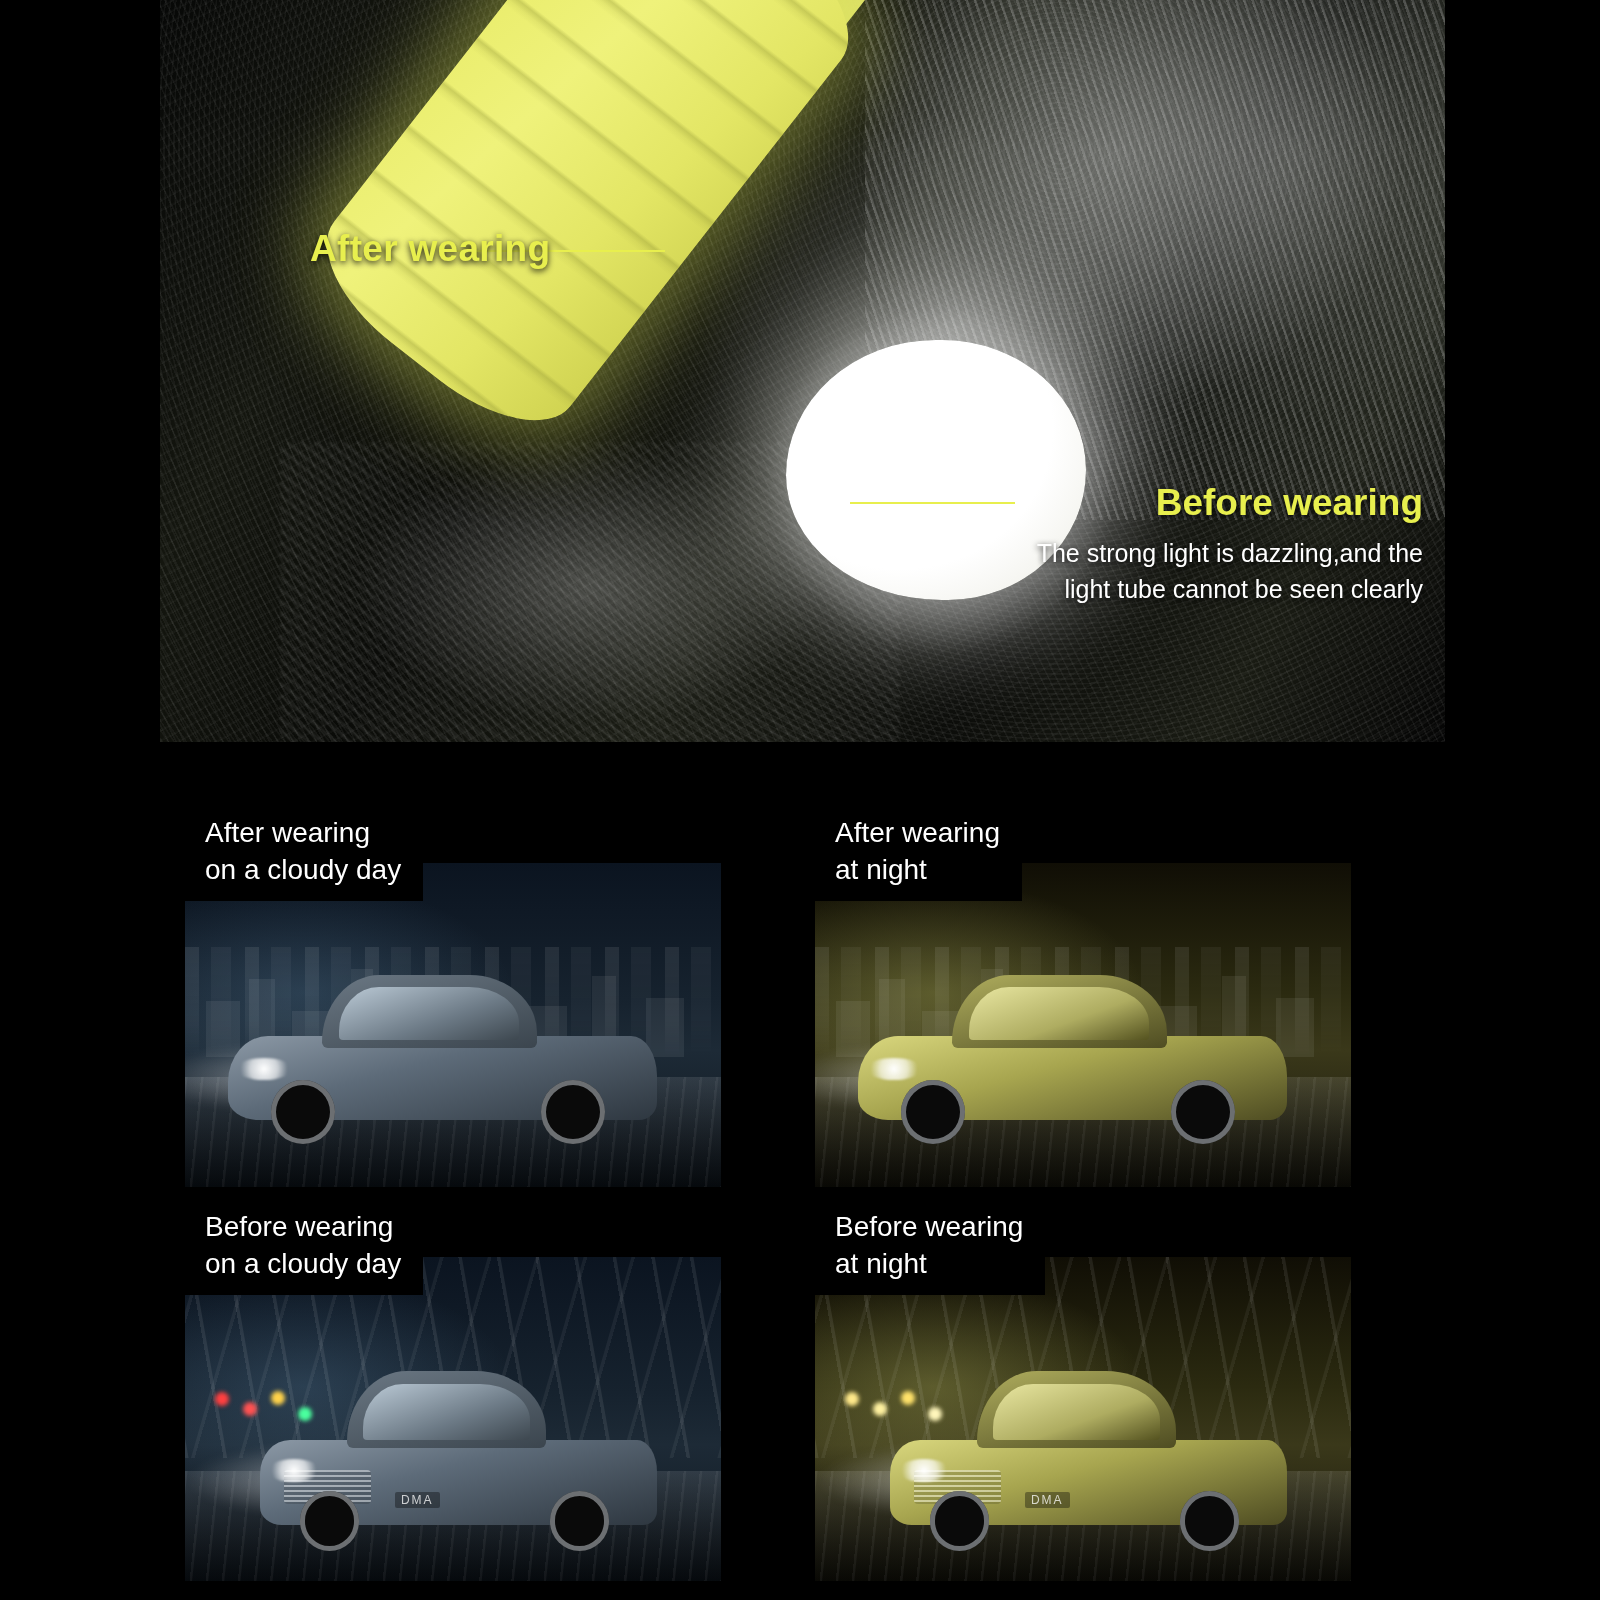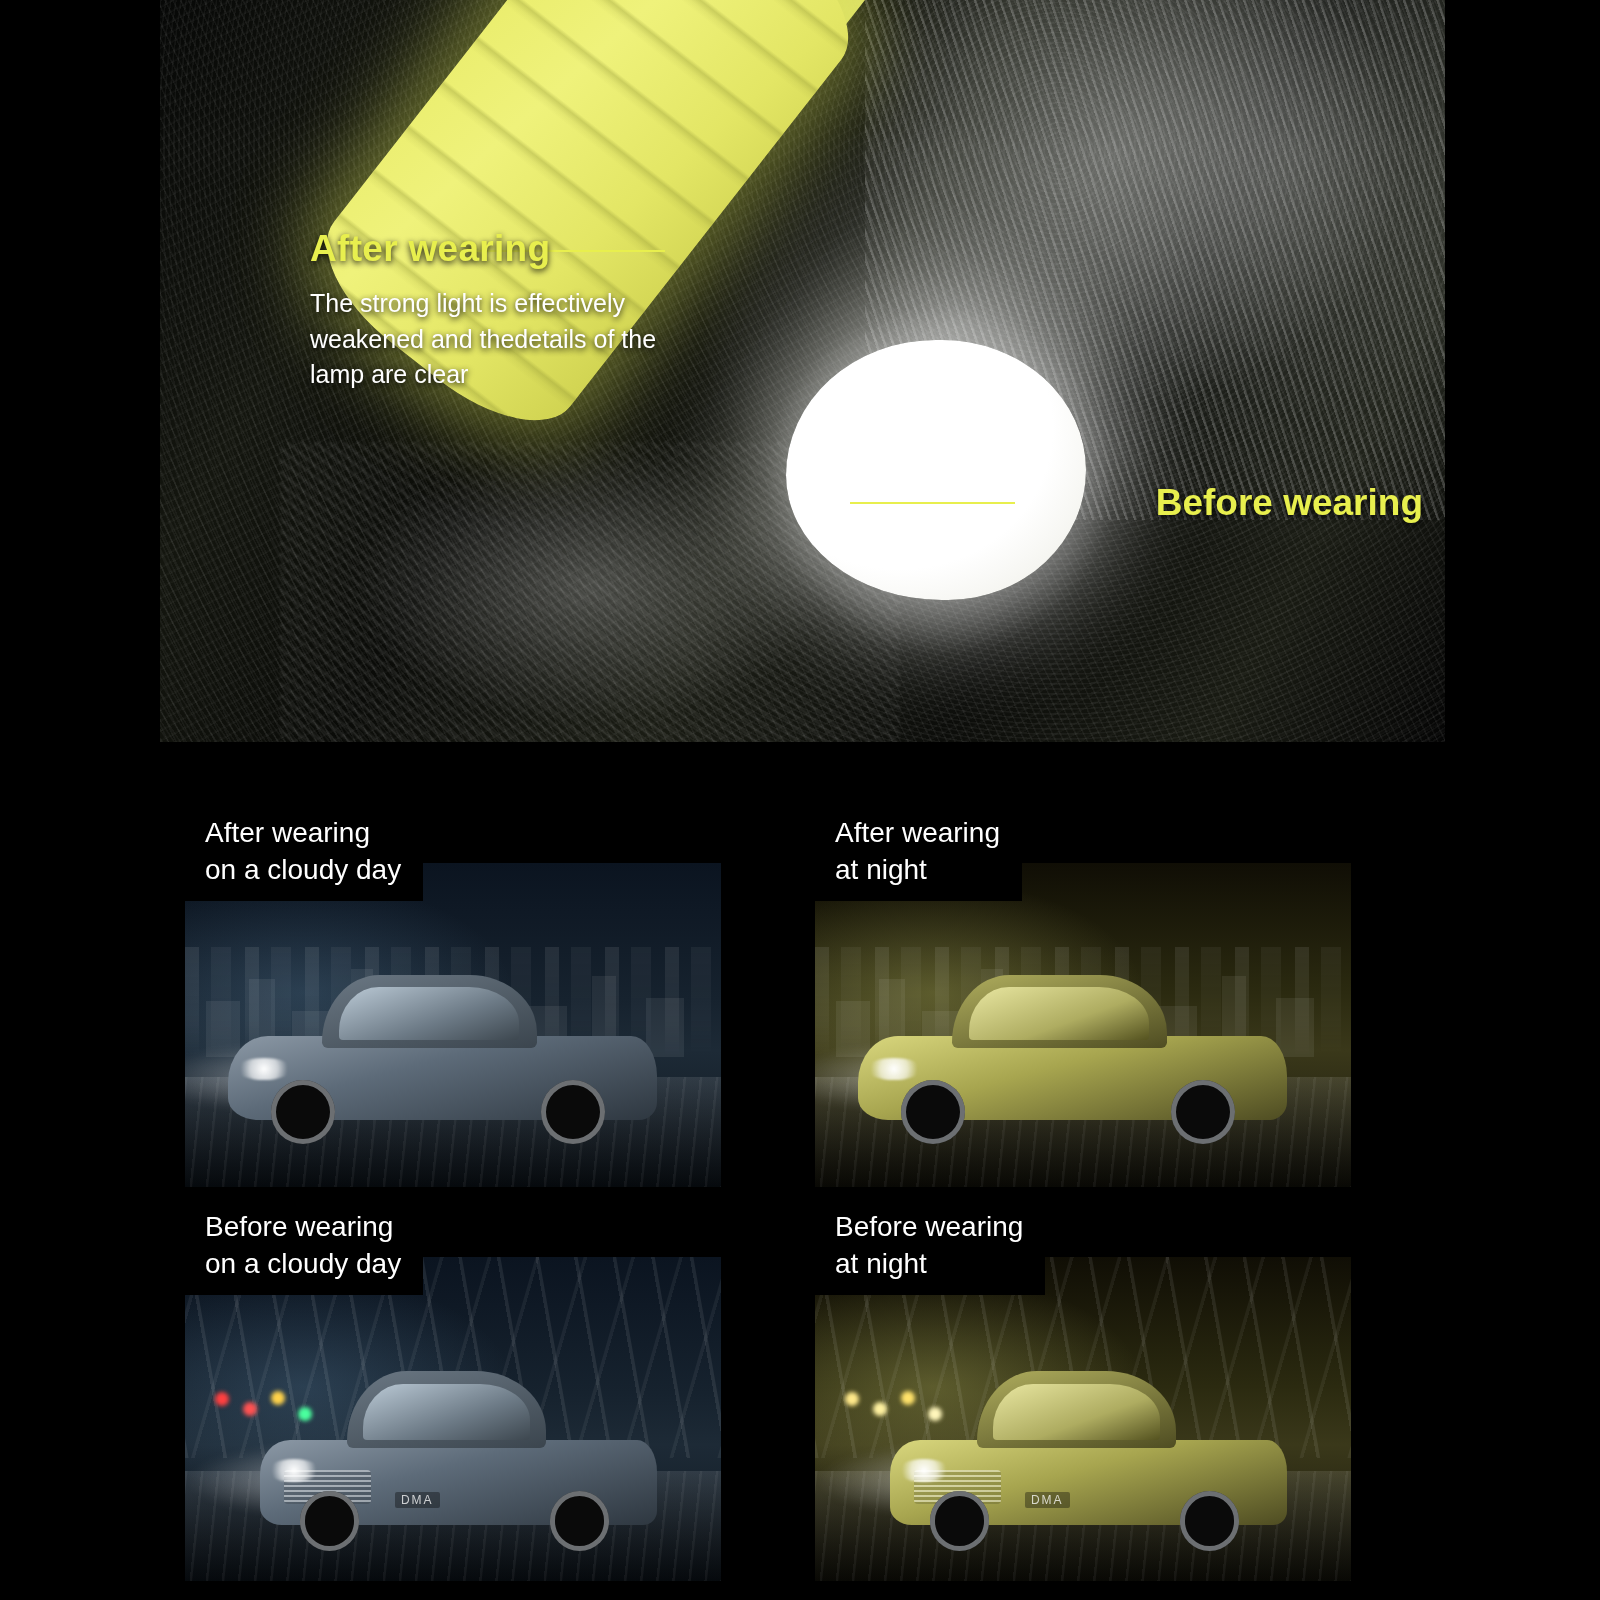--- a/index.html
+++ b/index.html
@@ -416,26 +416,26 @@
   <div class="lamp-wrap">
     <div class="lamp-neck"></div>
     <div class="lamp-tube"></div>
     <div class="lamp-bulb-glow"></div>
     <div class="lamp-bulb"></div>
   </div>
 
   <div class="leader-left"></div>
   <div class="hero-label-left">
     <div class="hero-title">After wearing</div>
-    <div class="hero-desc">The strong light is effectively weakened and thedetails of the lamp are clear</div>
   </div>
 
   <div class="leader-right"></div>
   <div class="hero-label-right">
     <div class="hero-title-right">Before wearing</div>
+    <div class="hero-desc-right">The strong light is dazzling,and the light tube cannot be seen clearly</div>
   </div>
 </div>
 
 <div class="grid">
 
   <div class="cell">
     <div class="cell-photo">
       <div class="scene cool">
         <div class="skyline"></div>
         <div class="skyline-blocks">

